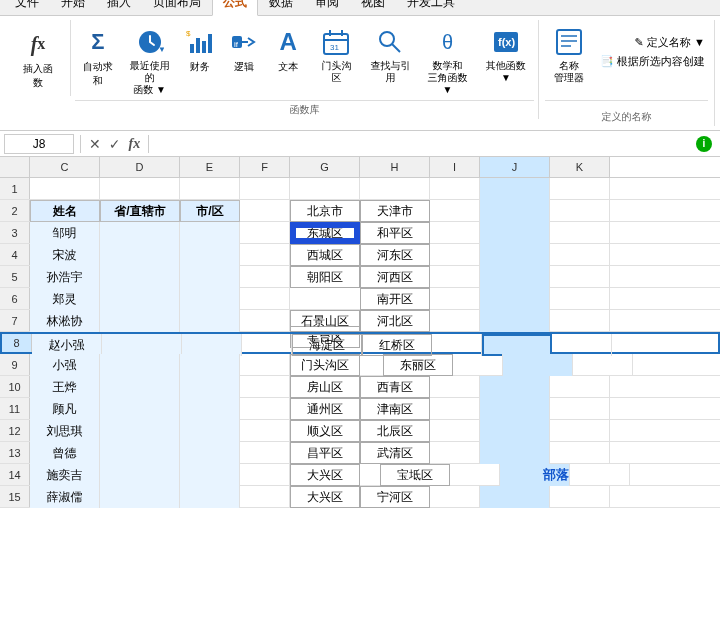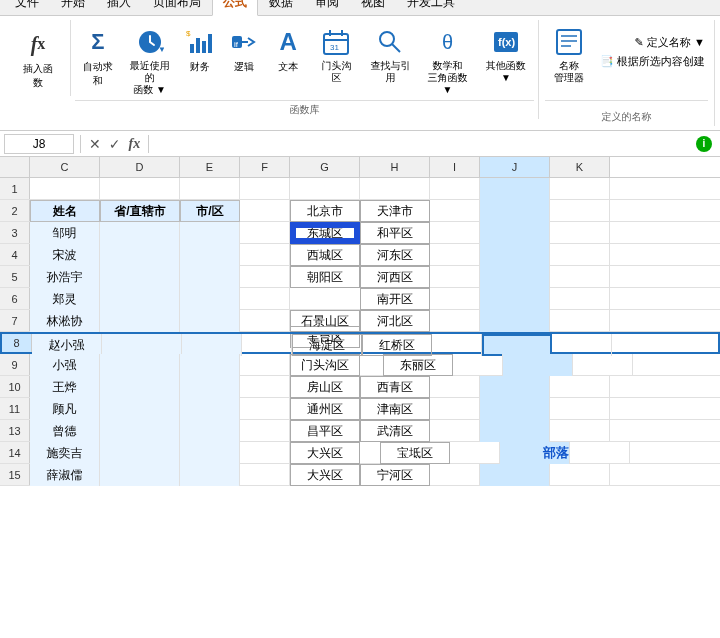--- a/index.html
+++ b/index.html
@@ -354,20 +354,32 @@
       <div class="cell col-d data-cell"></div>
       <div class="cell col-e data-cell"></div>
       <div class="cell col-f"></div>
       <div class="cell col-g" style="border:1px solid #aaa;justify-content:center;">通州区</div>
       <div class="cell col-h" style="border:1px solid #aaa;justify-content:center;">津南区</div>
       <div class="cell col-i"></div>
       <div class="cell col-j selected"></div>
       <div class="cell col-k"></div>
     </div>
 
+    <div class="sheet-row">
+      <div class="row-num">12</div>
+      <div class="cell col-c data-cell center">刘思琪</div>
+      <div class="cell col-d data-cell"></div>
+      <div class="cell col-e data-cell"></div>
+      <div class="cell col-f"></div>
+      <div class="cell col-g" style="border:1px solid #aaa;justify-content:center;">顺义区</div>
+      <div class="cell col-h" style="border:1px solid #aaa;justify-content:center;">北辰区</div>
+      <div class="cell col-i"></div>
+      <div class="cell col-j selected"></div>
+      <div class="cell col-k"></div>
+    </div>
 
     <div class="sheet-row">
       <div class="row-num">13</div>
       <div class="cell col-c data-cell center">曾德</div>
       <div class="cell col-d data-cell"></div>
       <div class="cell col-e data-cell"></div>
       <div class="cell col-f"></div>
       <div class="cell col-g" style="border:1px solid #aaa;justify-content:center;">昌平区</div>
       <div class="cell col-h" style="border:1px solid #aaa;justify-content:center;">武清区</div>
       <div class="cell col-i"></div>

